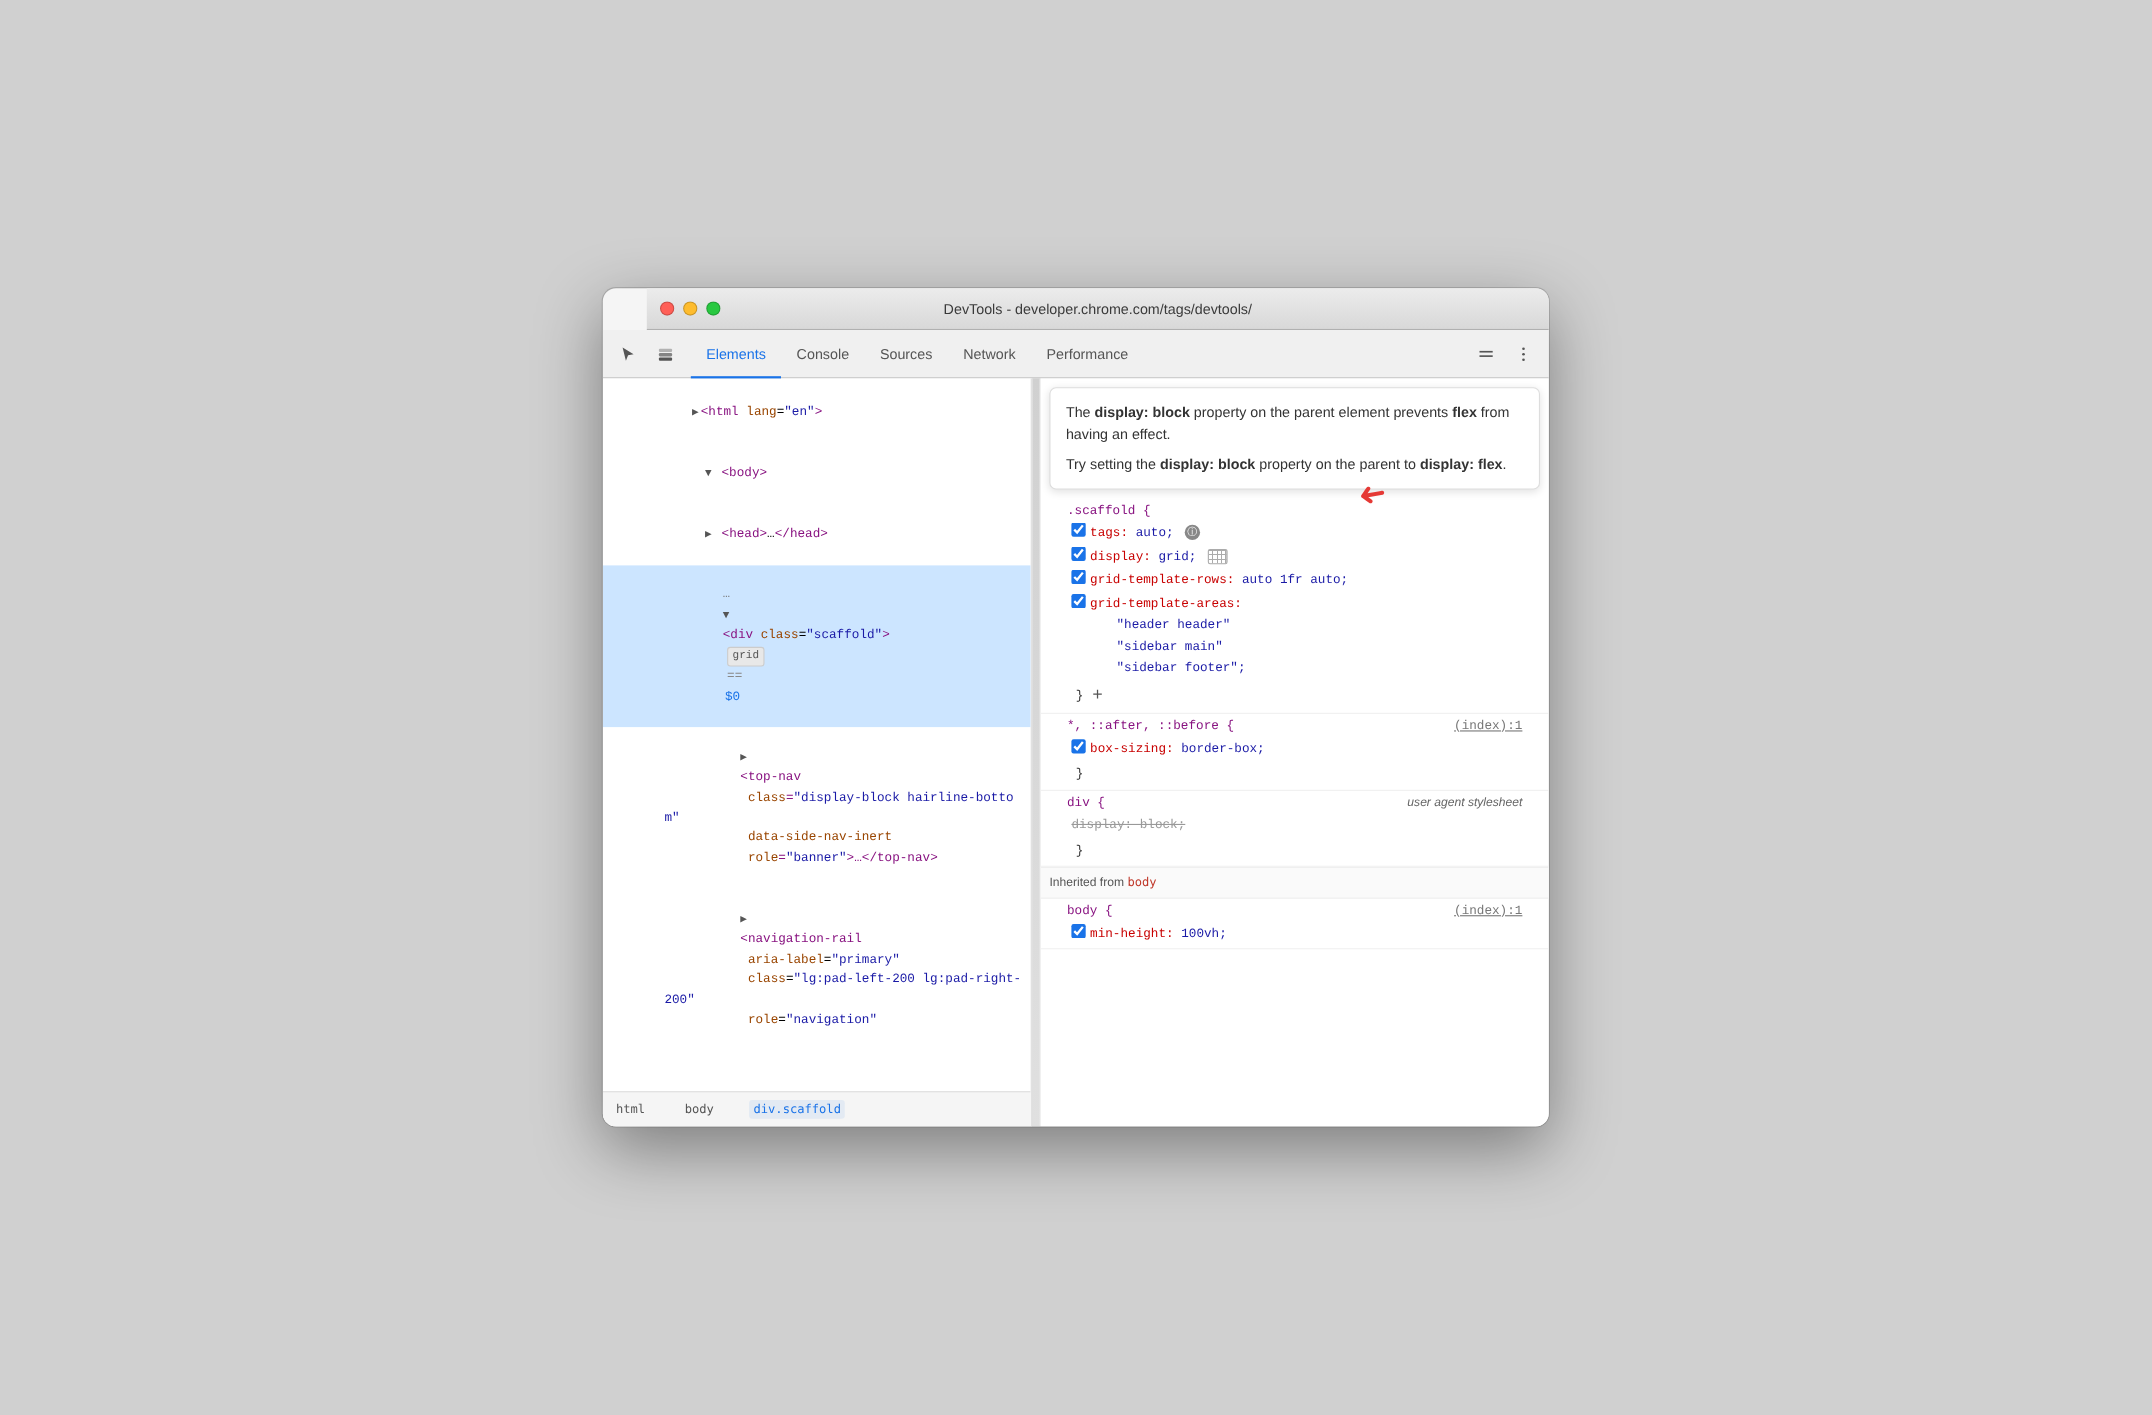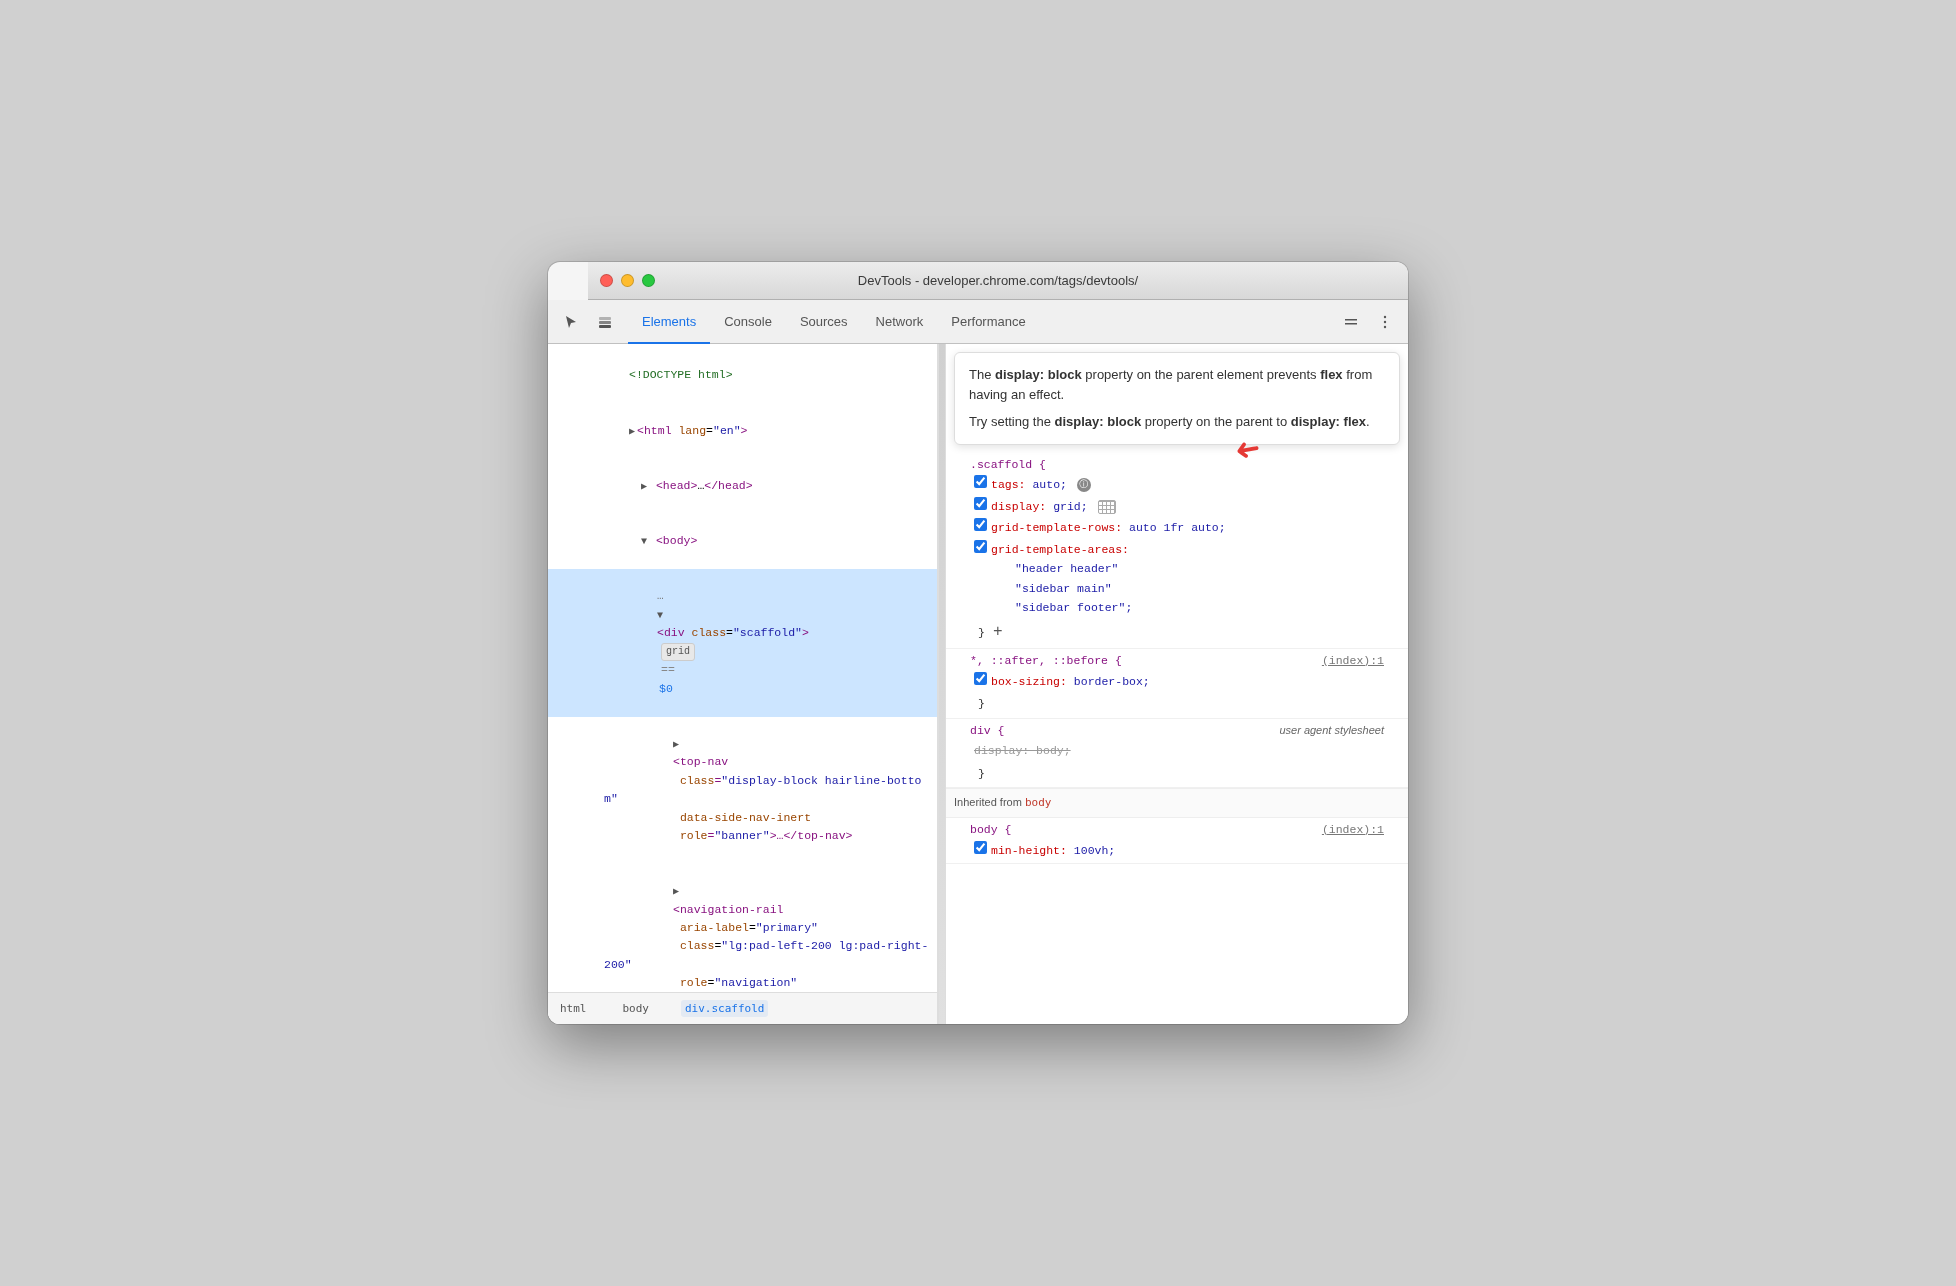--- a/index.html
+++ b/index.html
@@ -348,30 +348,27 @@
       </div>
     </div>
   </div>
 
   <div class="devtools-main">
 
     <div class="elements-panel">
       <div class="elements-content">
 
         <div class="html-line">
-          <span class="doctype">&lt;!DOCTYPE html&gt;</span>
-        </div>
-        <div class="html-line">
           <span class="triangle">▶</span><span class="tag">&lt;html</span> <span class="attr-name">lang</span><span>=</span><span class="attr-value">"en"</span><span class="tag">&gt;</span>
+        </div>
+        <div class="html-line indent1">
+          <span class="triangle">▼</span> <span class="tag">&lt;body&gt;</span>
         </div>
         <div class="html-line indent1">
           <span class="triangle">▶</span> <span class="tag">&lt;head&gt;</span><span>…</span><span class="tag">&lt;/head&gt;</span>
-        </div>
-        <div class="html-line indent1">
-          <span class="triangle">▼</span> <span class="tag">&lt;body&gt;</span>
         </div>
         <div class="html-line indent2 selected">
           <span style="color:#777;font-size:11px;margin-right:2px;">…</span>
           <span class="triangle">▼</span>
           <span class="tag">&lt;div</span> <span class="attr-name">class</span><span>=</span><span class="attr-value">"scaffold"</span><span class="tag">&gt;</span>
           <span class="badge">grid</span>
           <span class="equals-badge">==</span>
           <span class="dollar-badge">$0</span>
         </div>
         <div class="html-line indent3" style="color:#881280;">
@@ -487,21 +484,21 @@
           <div class="curly-block" style="color:#333;">}</div>
         </div>
 
         <div class="style-rule">
           <div style="display:flex;justify-content:space-between;">
             <span class="style-selector">div {</span>
             <span style="float:right;color:#666;font-style:italic;font-family:-apple-system,sans-serif;font-size:11px;">user agent stylesheet</span>
           </div>
           <div class="style-line">
             <span class="style-line-content">
-              <span class="strikethrough">display: body;</span>
+              <span class="strikethrough">display: block;</span>
             </span>
           </div>
           <div class="curly-block" style="color:#333;">}</div>
         </div>
 
         <div class="inherited-label">
           Inherited from <span>body</span>
         </div>
 
         <div class="style-rule">

